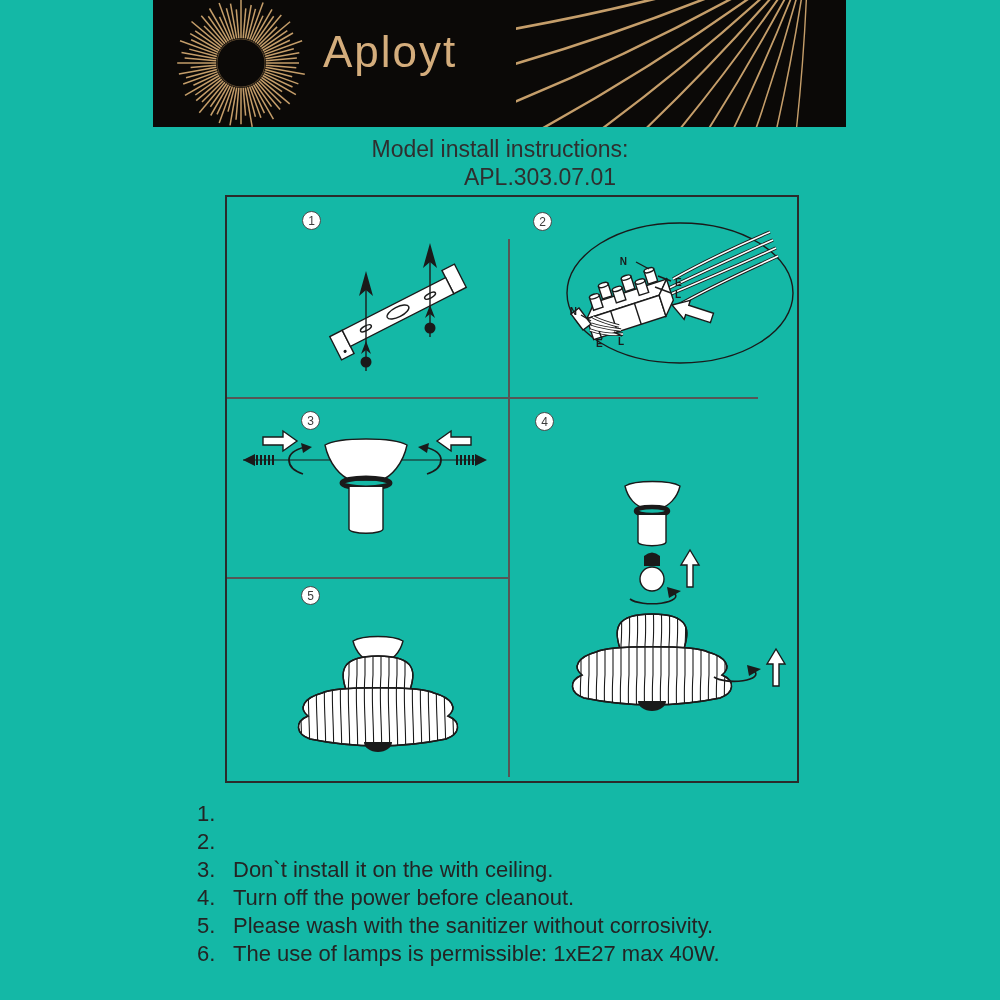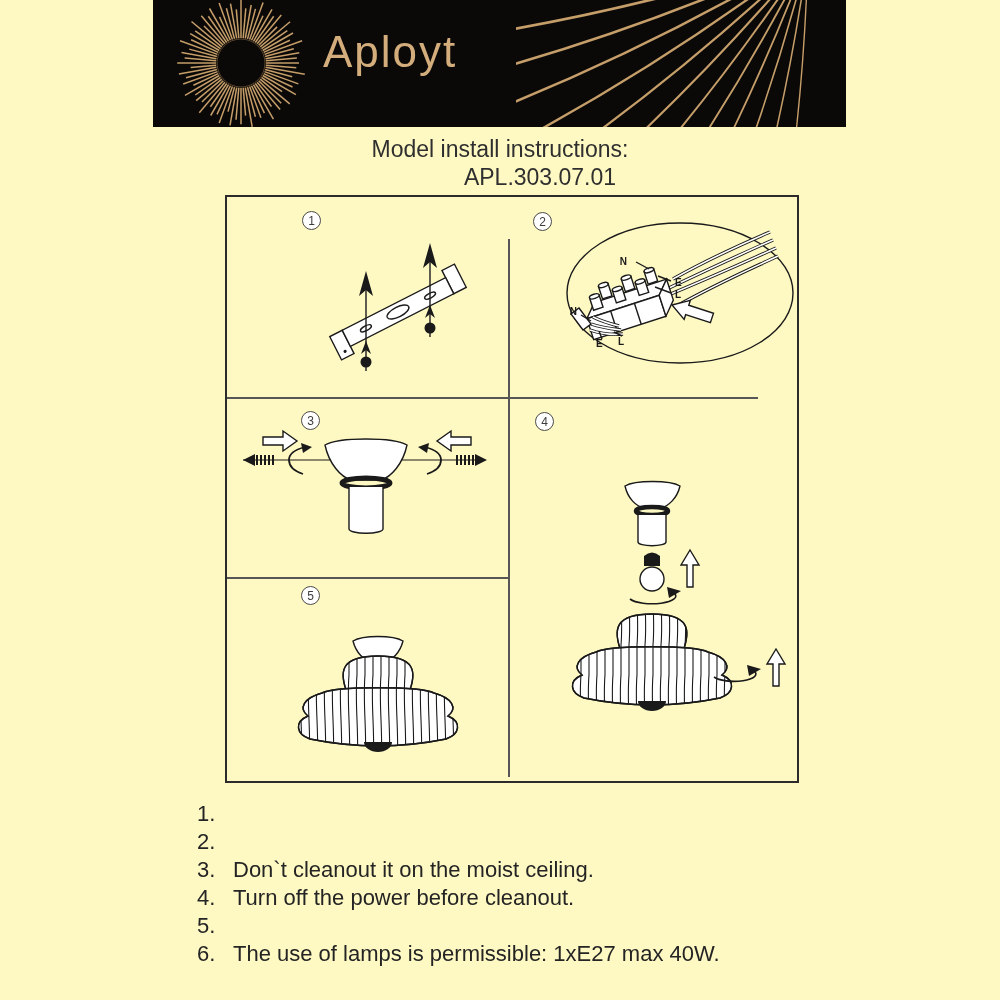--- a/index.html
+++ b/index.html
@@ -1,16 +1,16 @@
 <!DOCTYPE html>
 <html><head>
 <meta charset="utf-8">
 <style>
   html,body{margin:0;padding:0;background:#ffffff;}
-  .page{position:relative;width:1000px;height:1000px;background:#fef9c3;overflow:hidden;
+  .page{position:relative;width:1000px;height:1000px;background:#14b8a6;overflow:hidden;
         font-family:"Liberation Sans",sans-serif;color:#2c2c2c;}
   
   .banner{position:absolute;left:153px;top:0;width:693px;height:127px;background:#0b0907;overflow:hidden;}
   .banner svg{position:absolute;top:0;}
   #sunburst{left:8px;}
   #fan-rays{right:0;}
   .brand{position:absolute;left:170px;top:30px;font-size:44px;font-weight:400;
          letter-spacing:2px;color:#d4ad7c;line-height:1;}
   
   .h-title{position:absolute;left:0;width:1000px;top:136px;text-align:center;font-size:23px;color:#2f2f2f;}
@@ -308,26 +308,27 @@
   </div>
 
   <div class="instr" style="top:801px">
     <span class="num">1.</span>
   </div>
   <div class="instr" style="top:829px">
     <span class="num">2.</span>
   </div>
   <div class="instr" style="top:857px">
     <span class="num">3.</span>
-    <span class="txt">Don`t cleanout it on the moist ceiling.</span>
+    <span class="txt">Don`t install it on the with ceiling.</span>
   </div>
   <div class="instr" style="top:885px">
     <span class="num">4.</span>
     <span class="txt">Turn off the power before cleanout.</span>
   </div>
   <div class="instr" style="top:913px">
     <span class="num">5.</span>
+    <span class="txt">Please wash with the sanitizer without corrosivity.</span>
   </div>
   <div class="instr" style="top:941px">
     <span class="num">6.</span>
     <span class="txt">The use of lamps is permissible: 1xE27 max 40W.</span>
   </div>
 </div>
 
 </body></html>

